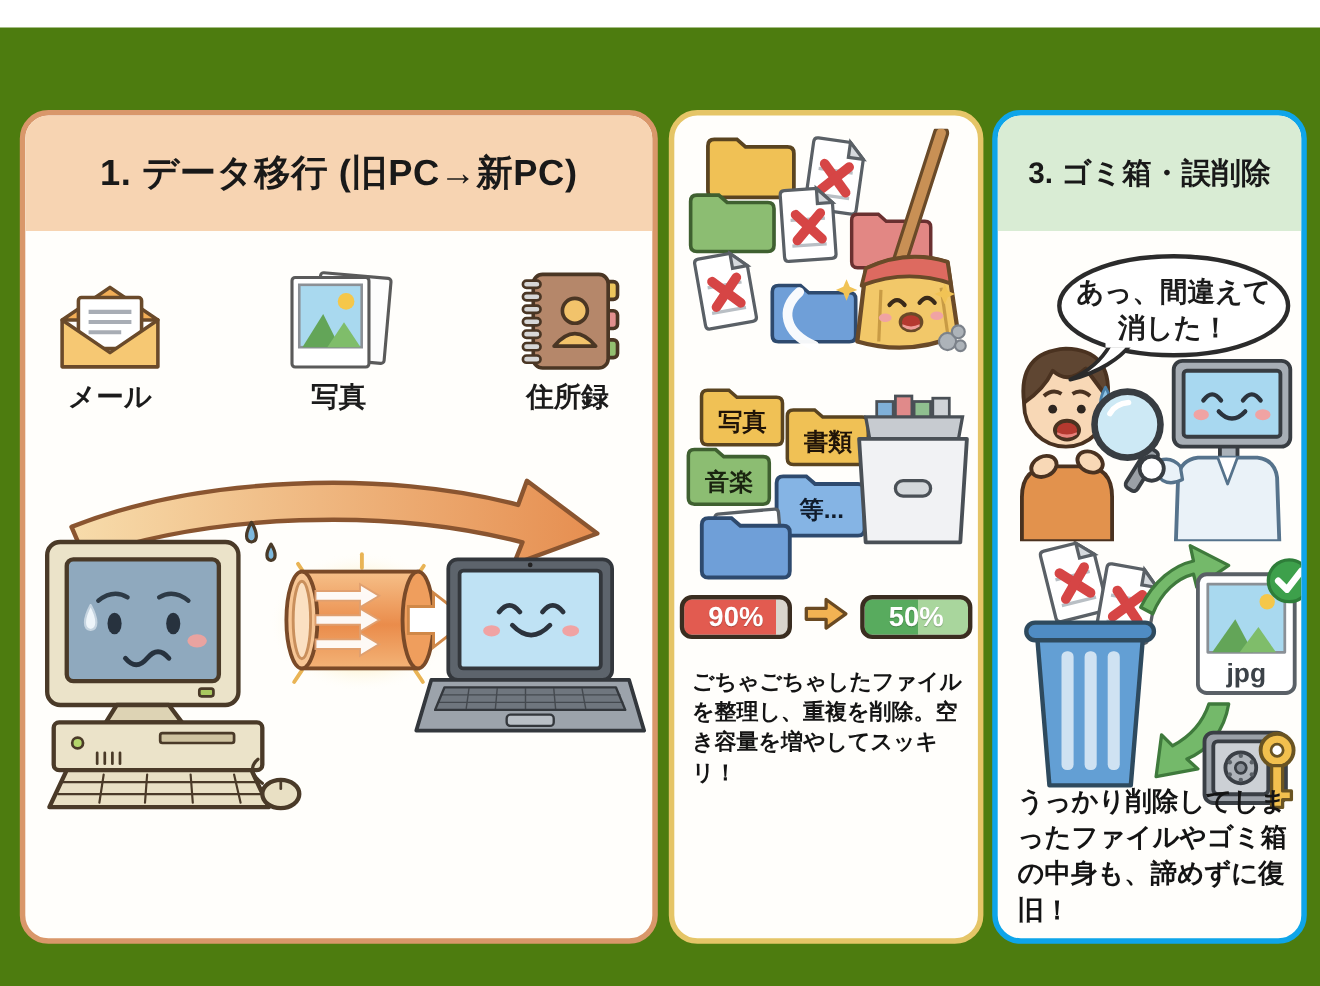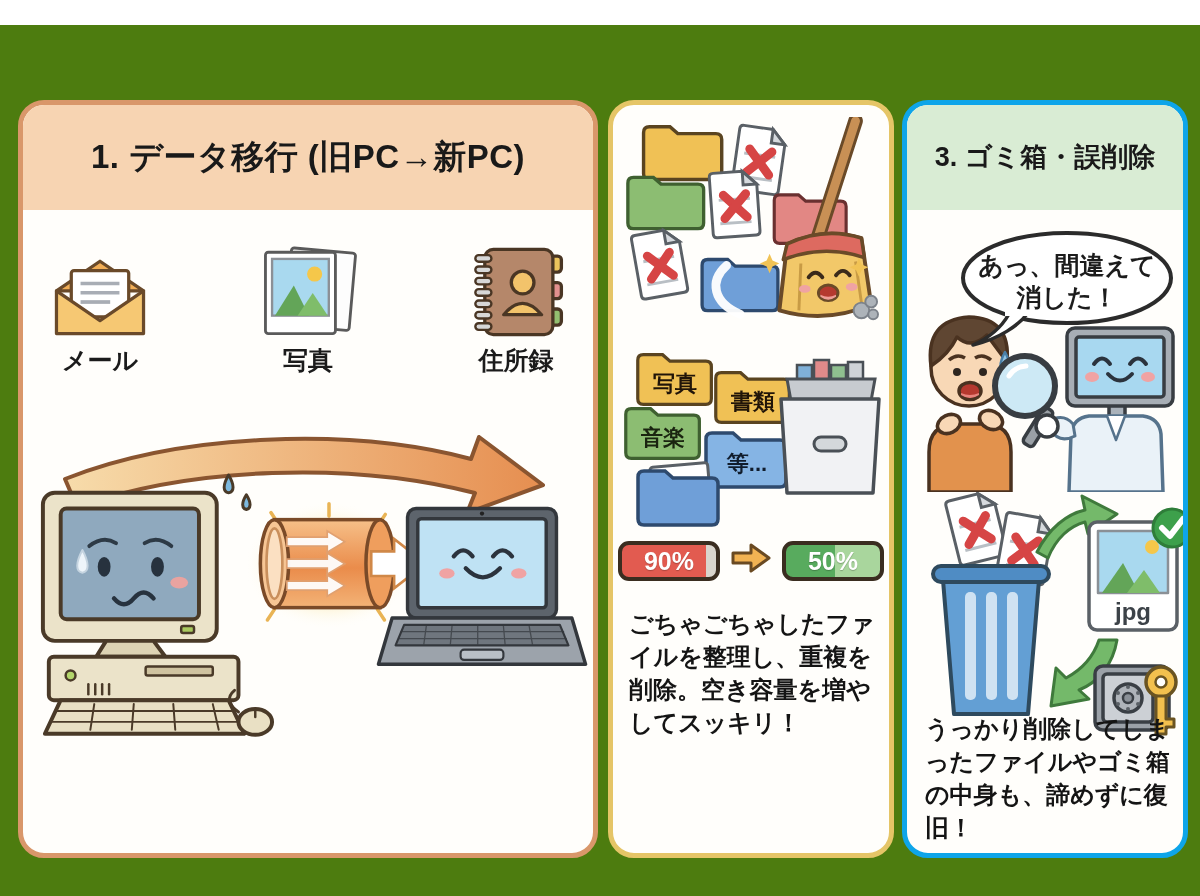--- a/index.html
+++ b/index.html
@@ -12,21 +12,21 @@
   .panel-header{display:flex;flex-direction:column;align-items:center;justify-content:center;height:105px;text-align:center;}
   .panel-1 .panel-header{background:#f7d4b2;}
   .panel-2 .panel-header{background:#f8e9c0;}
   .panel-3 .panel-header{background:#d9ecd4;}
   .panel-title{margin:0;font-weight:800;color:#191919;}
   .panel-1 .panel-title{font-size:33px;letter-spacing:.5px;}
   .panel-2 .panel-title,.panel-3 .panel-title{font-size:27px;line-height:1.32;}
   .panel-body{position:relative;height:643px;}
   .panel-desc{position:absolute;margin:0;font-weight:700;color:#141414;}
   .p1-desc{top:540px;left:26px;right:18px;font-size:27.5px;line-height:1.42;}
-  .p2-desc{top:502px;left:16px;right:10px;font-size:24px;line-height:1.38;}
+  .p2-desc{top:502px;left:16px;right:10px;font-size:20px;line-height:1.38;}
   .p3-desc{top:502px;left:18px;right:10px;font-size:24px;line-height:1.38;}
   
   .icon-row{position:absolute;top:20px;left:12px;right:12px;display:flex;justify-content:space-between;align-items:flex-end;}
   .icon-block{width:130px;text-align:center;margin:0;}
   .icon-block svg{display:block;margin:0 auto;}
   .ib-mail{padding-top:22px;}
   .ib-docs{padding-top:14px;}
   .icon-label{display:block;font-size:25px;font-weight:800;margin-top:4px;white-space:nowrap;}
   .curve-arrow{position:absolute;top:203px;left:28px;width:505px;height:100px;}
   .scene{position:absolute;top:255px;left:0;width:570px;height:290px;}

